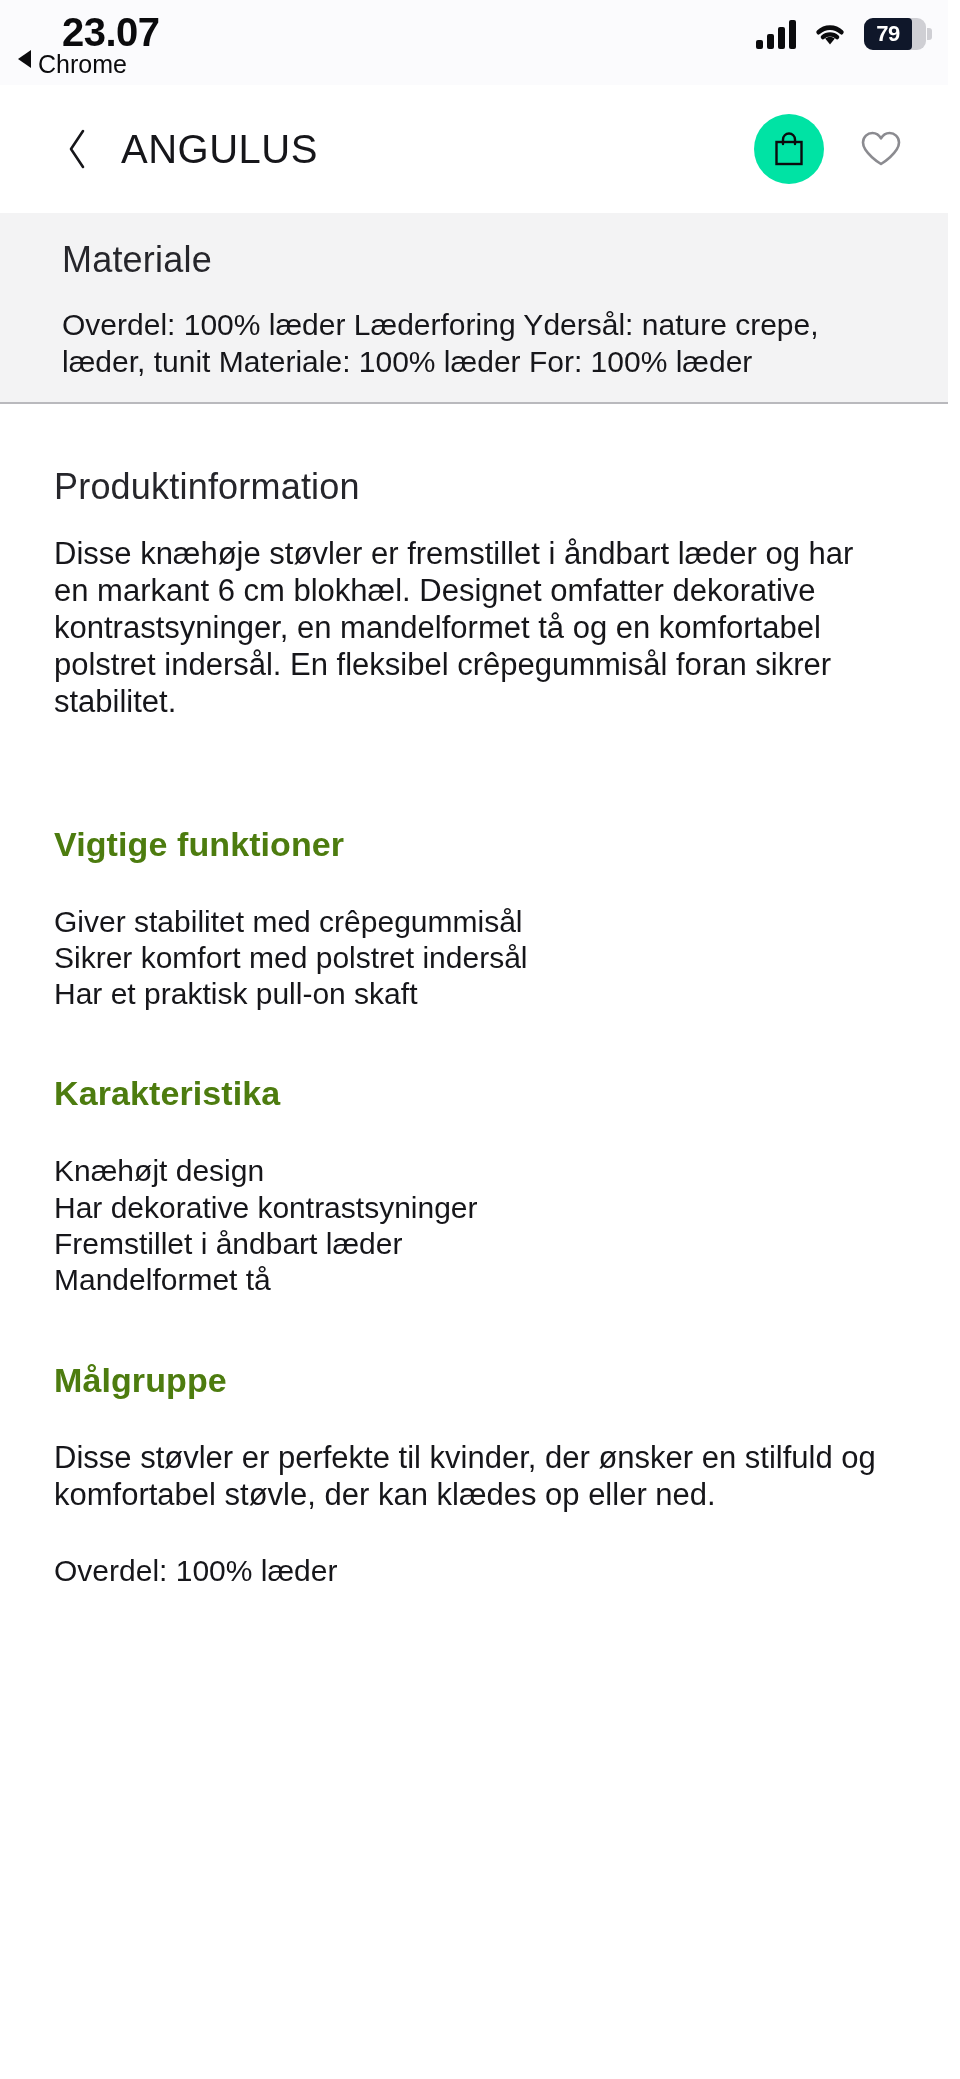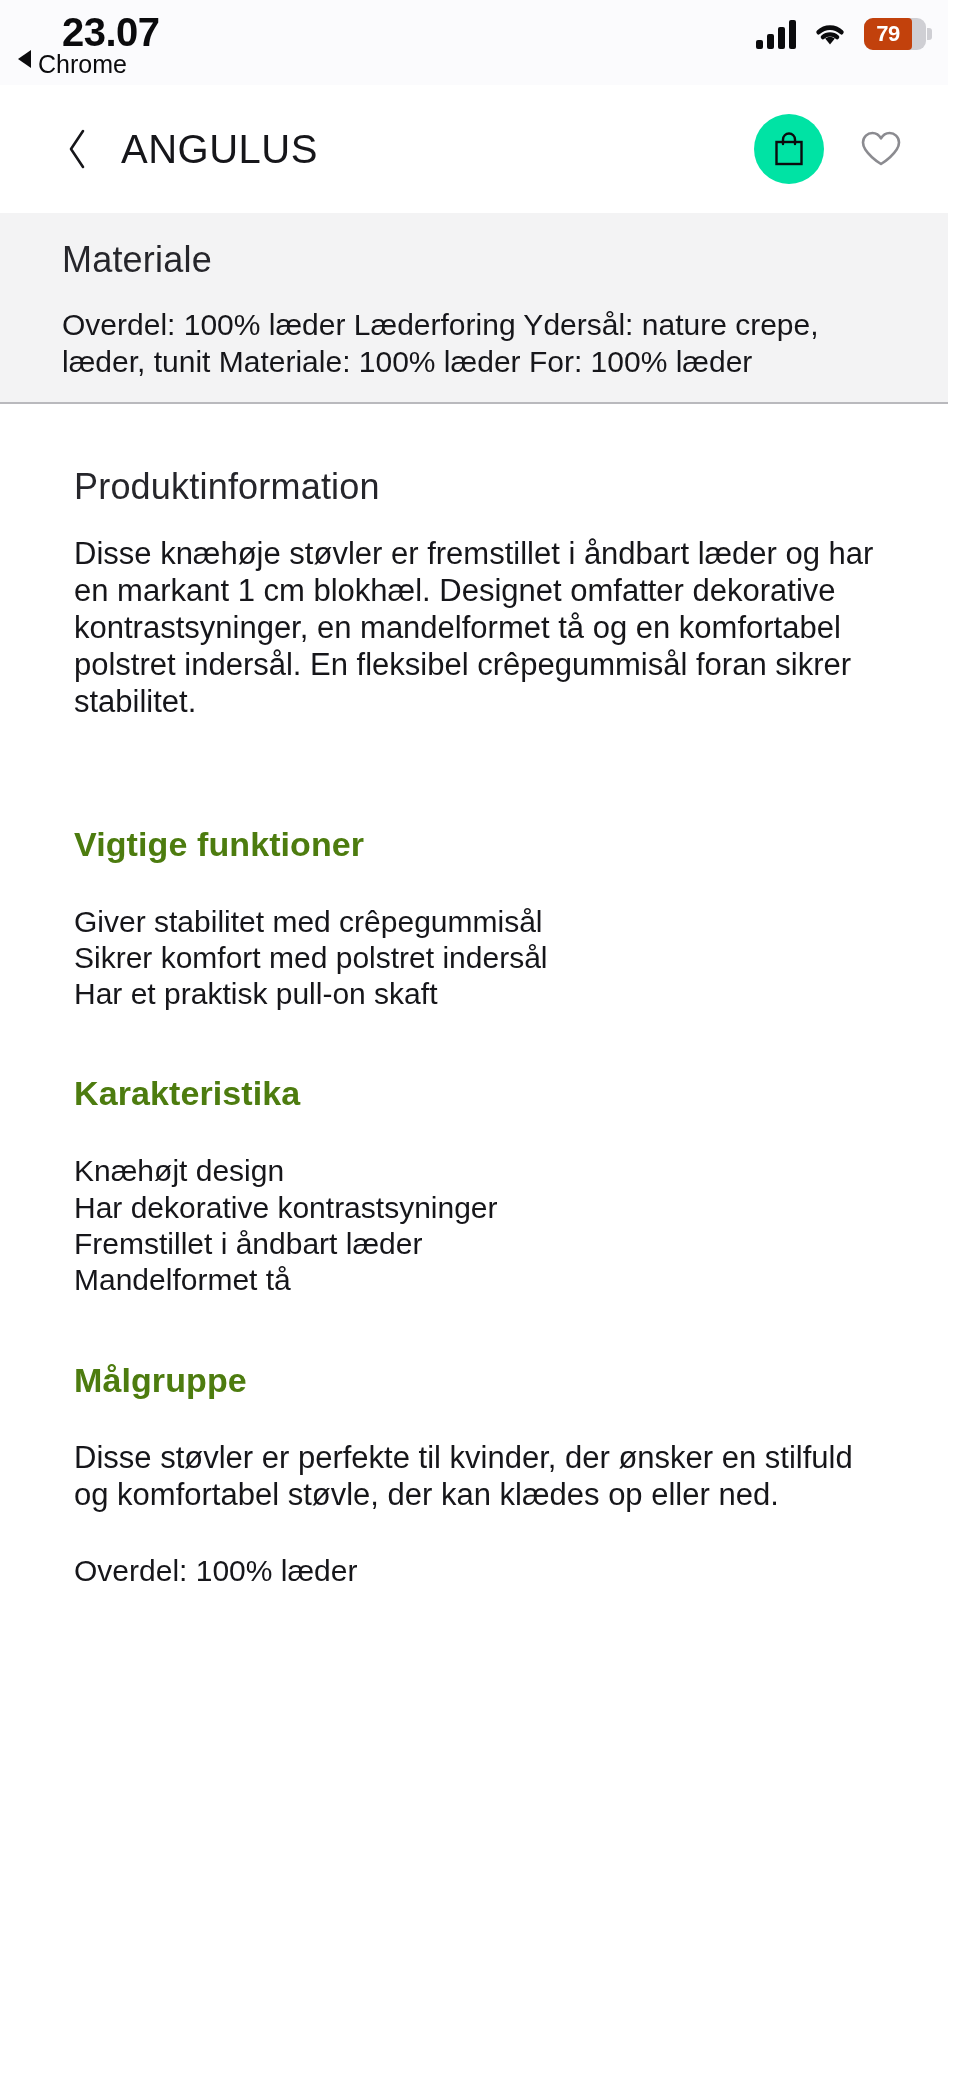--- a/index.html
+++ b/index.html
@@ -43,21 +43,21 @@
   .bars i:nth-child(2){ height:15px; }
   .bars i:nth-child(3){ height:22px; }
   .bars i:nth-child(4){ height:29px; }
   .wifi { width:36px; height:30px; display:block; }
   .batt {
     position:relative; width:62px; height:32px;
     border-radius:9px; background:#cfcfd4; overflow:visible;
   }
   .batt .fill {
     position:absolute; left:0; top:0; bottom:0; width:48px;
-    background:#c2410c; border-radius:9px 4px 4px 9px;
+    background:#0f172a; border-radius:9px 4px 4px 9px;
     display:flex; align-items:center; justify-content:center;
   }
   .batt .fill span {
     color:#fff; font-size:22px; font-weight:700; letter-spacing:-0.5px;
   }
   .batt .nub {
     position:absolute; right:-6px; top:10px; width:5px; height:12px;
     background:#cfcfd4; border-radius:0 3px 3px 0;
   }
 
@@ -96,21 +96,21 @@
   .sec-title-lite {
     font-size:36px; font-weight:400; color:#26262b;
     letter-spacing:0.2px; margin-bottom:26px;
   }
   .body-text {
     font-size:30px; line-height:1.22; color:#16161a; font-weight:400;
   }
   .divider { height:2px; background:#b9b9bd; width:100%; }
 
   
-  .content { padding:0 58px 0 74px; background:#fff; }
+  .content { padding:0 58px 0 54px; background:#fff; }
   .block-produkt { padding-top:62px; }
   .h-regular {
     font-size:36px; font-weight:400; color:#26262b;
     letter-spacing:0.2px; margin-bottom:28px;
   }
   .h-bold {
     font-size:34px; font-weight:700; color:#4d7c0f;
     letter-spacing:0.1px;
   }
   .para { font-size:31px; line-height:1.19; color:#16161a; }
@@ -177,21 +177,21 @@
   <div class="material-band">
     <div class="sec-title-lite">Materiale</div>
     <div class="body-text">Overdel: 100% læder Læderforing Ydersål: nature crepe, læder, tunit Materiale: 100% læder For: 100% læder</div>
   </div>
   <div class="divider"></div>
 
   <div class="content">
 
     <div class="block-produkt">
       <div class="h-regular">Produktinformation</div>
-      <div class="para">Disse knæhøje støvler er fremstillet i åndbart læder og har en markant 1 cm blokhæl. Designet omfatter dekorative kontrastsyninger, en mandelformet tå og en komfortabel polstret indersål. En fleksibel crêpegummisål foran sikrer stabilitet.</div>
+      <div class="para">Disse knæhøje støvler er fremstillet i åndbart læder og har en markant 6 cm blokhæl. Designet omfatter dekorative kontrastsyninger, en mandelformet tå og en komfortabel polstret indersål. En fleksibel crêpegummisål foran sikrer stabilitet.</div>
     </div>
 
     <div class="gap-xl"></div>
 
     <div>
       <div class="h-bold">Vigtige funktioner</div>
       <div class="gap-m"></div>
       <div class="lines">
         <div>Giver stabilitet med crêpegummisål</div>
         <div>Sikrer komfort med polstret indersål</div>

